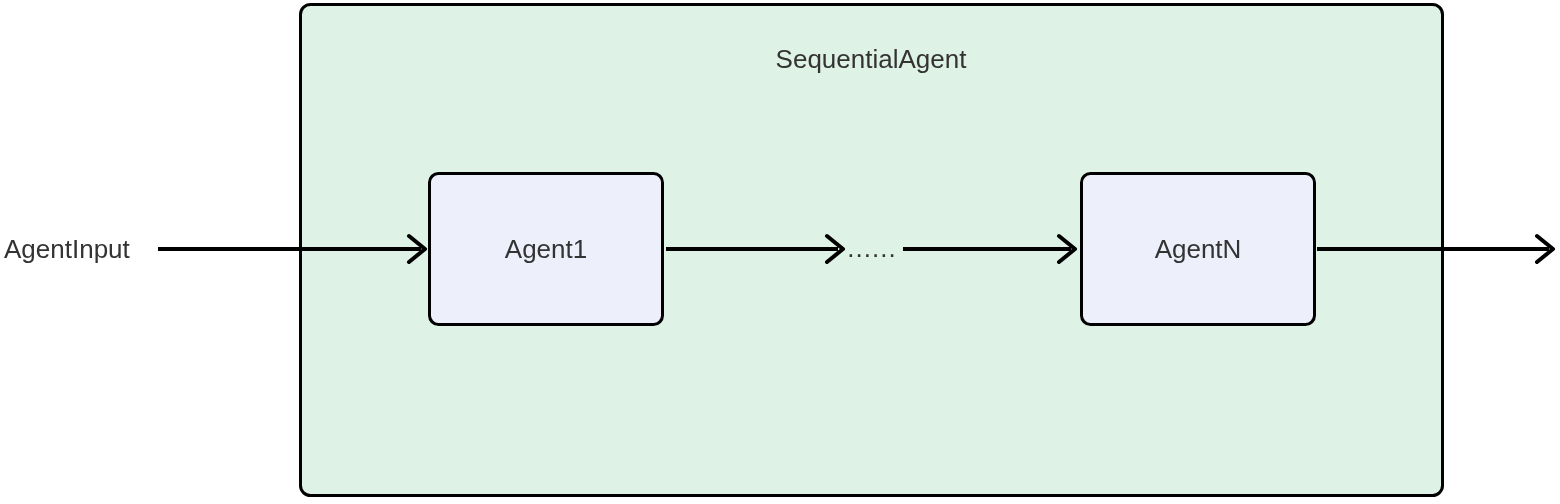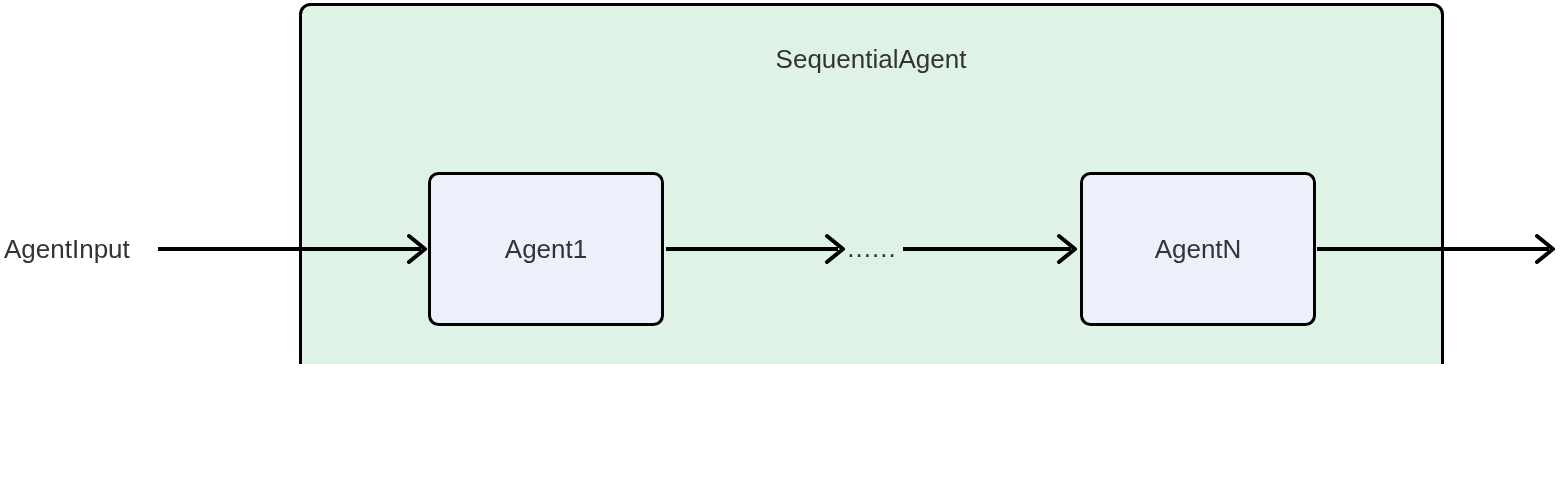--- a/index.html
+++ b/index.html
@@ -3,21 +3,21 @@
 <meta charset="utf-8">
 <style>
   html, body {
     margin: 0;
     padding: 0;
     background: #ffffff;
   }
   .stage {
     position: relative;
     width: 1560px;
-    height: 364px;
+    height: 504px;
     background: #ffffff;
     overflow: hidden;
     font-family: "Liberation Sans", sans-serif;
   }
   svg text {
     font-family: "Liberation Sans", sans-serif;
     font-size: 26px;
     fill: var(--text-color, #333333);
   }
   .subgraph-rect {

